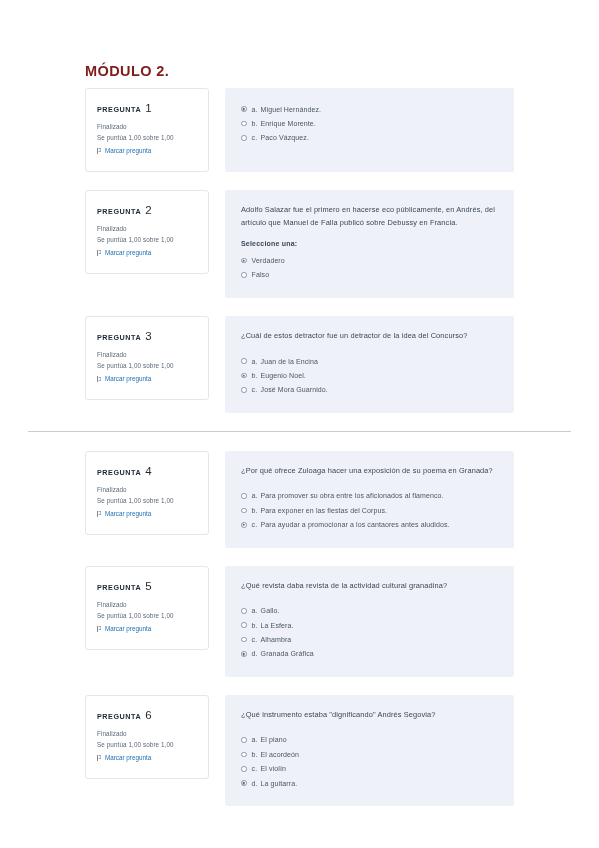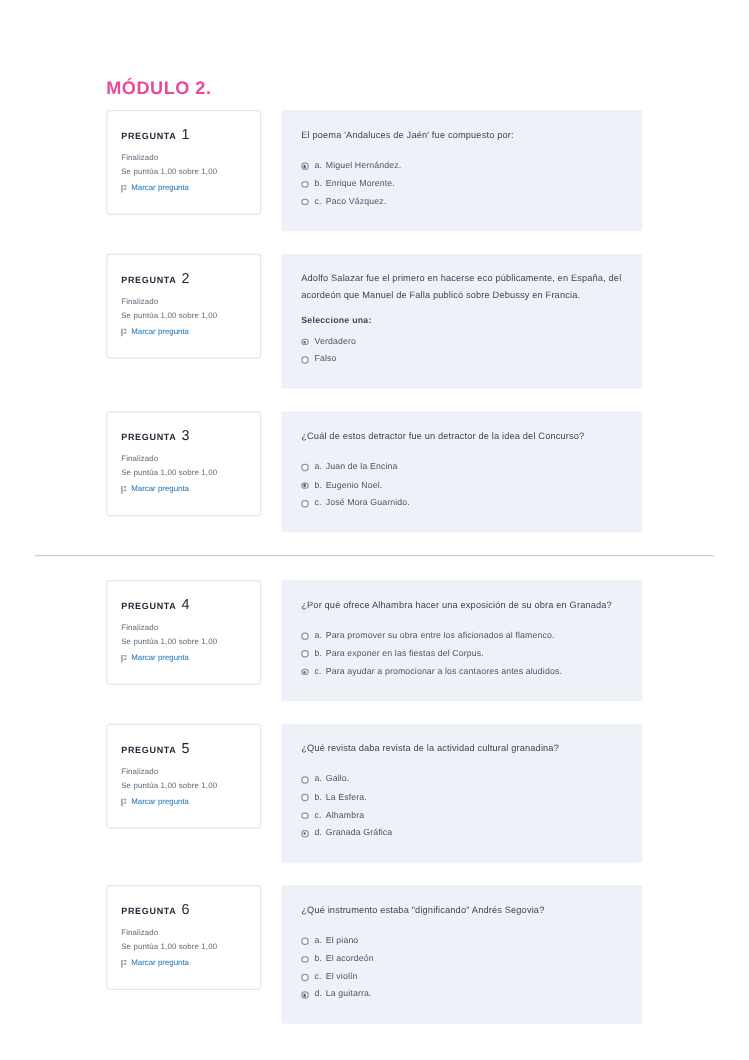--- a/index.html
+++ b/index.html
@@ -22,21 +22,21 @@
     box-sizing: border-box;
     padding: 0;
   }
   .page-title {
     position: absolute;
     left: 85px;
     top: 63px;
     font-size: 14.5px;
     font-weight: 700;
     letter-spacing: 0.4px;
-    color: #ec4899;
+    color: #7f1d1d;
   }
   .quiz-body {
     position: absolute;
     left: 0;
     top: 88px;
     width: 599px;
   }
   .question-block {
     display: flex;
     align-items: stretch;
@@ -198,21 +198,20 @@
             <span class="qinfo-num">1</span>
           </div>
           <div class="qinfo-line">Finalizado</div>
           <div class="qinfo-line">Se puntúa 1,00 sobre 1,00</div>
           <div class="qinfo-flag">
             <span class="flag-icon"></span>
             <span>Marcar pregunta</span>
           </div>
         </div>
         <div class="qpanel">
-          <p class="qtext">El poema 'Andaluces de Jaén' fue compuesto por:</p>
           <ul class="answers">
             <li class="answer">
               <span class="radio checked"></span>
               <span class="answer-key">a.</span>
               <span class="answer-text">Miguel Hernández.</span>
             </li>
             <li class="answer">
               <span class="radio"></span>
               <span class="answer-key">b.</span>
               <span class="answer-text">Enrique Morente.</span>
@@ -232,21 +231,21 @@
             <span class="qinfo-num">2</span>
           </div>
           <div class="qinfo-line">Finalizado</div>
           <div class="qinfo-line">Se puntúa 1,00 sobre 1,00</div>
           <div class="qinfo-flag">
             <span class="flag-icon"></span>
             <span>Marcar pregunta</span>
           </div>
         </div>
         <div class="qpanel">
-          <p class="qtext">Adolfo Salazar fue el primero en hacerse eco públicamente, en España, del acordeón que Manuel de Falla publicó sobre Debussy en Francia.</p>
+          <p class="qtext">Adolfo Salazar fue el primero en hacerse eco públicamente, en Andrés, del artículo que Manuel de Falla publicó sobre Debussy en Francia.</p>
           <div class="qsublabel">Seleccione una:</div>
           <ul class="answers">
             <li class="answer plain">
               <span class="radio checked"></span>
               <span class="answer-text">Verdadero</span>
             </li>
             <li class="answer plain">
               <span class="radio"></span>
               <span class="answer-text">Falso</span>
             </li>
@@ -295,21 +294,21 @@
             <span class="qinfo-num">4</span>
           </div>
           <div class="qinfo-line">Finalizado</div>
           <div class="qinfo-line">Se puntúa 1,00 sobre 1,00</div>
           <div class="qinfo-flag">
             <span class="flag-icon"></span>
             <span>Marcar pregunta</span>
           </div>
         </div>
         <div class="qpanel">
-          <p class="qtext">¿Por qué ofrece Alhambra hacer una exposición de su obra en Granada?</p>
+          <p class="qtext">¿Por qué ofrece Zuloaga hacer una exposición de su poema en Granada?</p>
           <ul class="answers">
             <li class="answer">
               <span class="radio"></span>
               <span class="answer-key">a.</span>
               <span class="answer-text">Para promover su obra entre los aficionados al flamenco.</span>
             </li>
             <li class="answer">
               <span class="radio"></span>
               <span class="answer-key">b.</span>
               <span class="answer-text">Para exponer en las fiestas del Corpus.</span>

